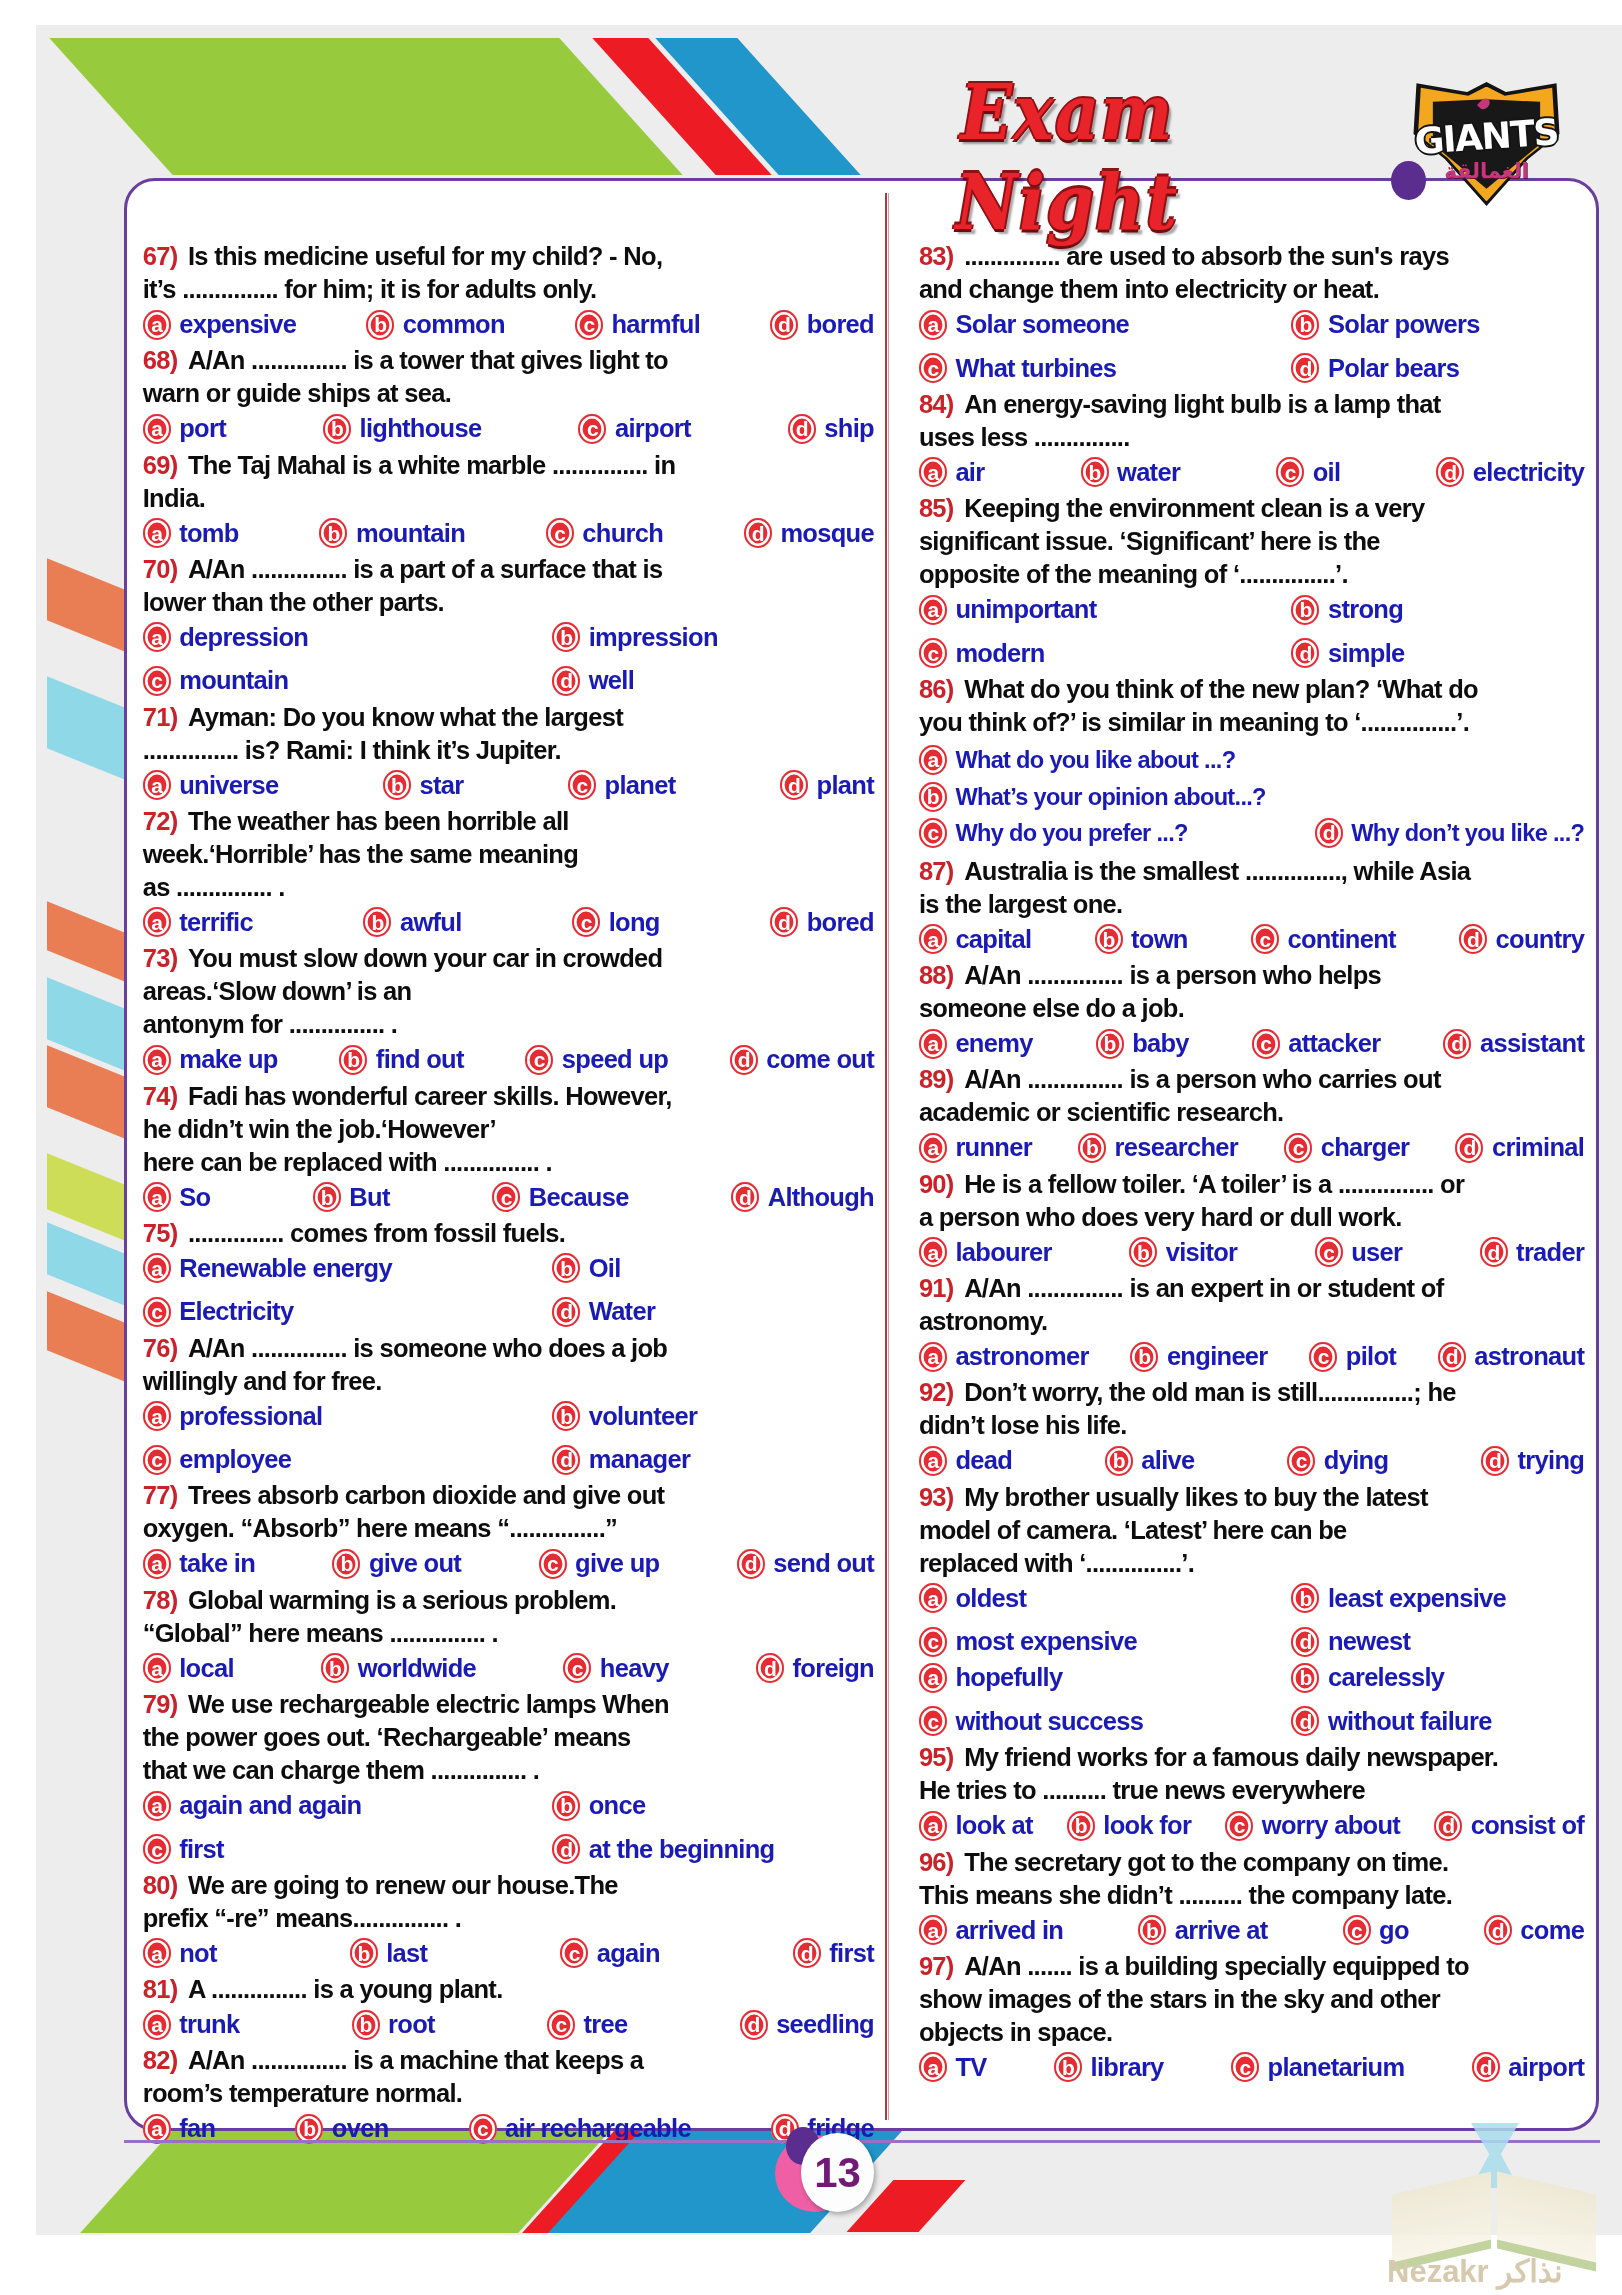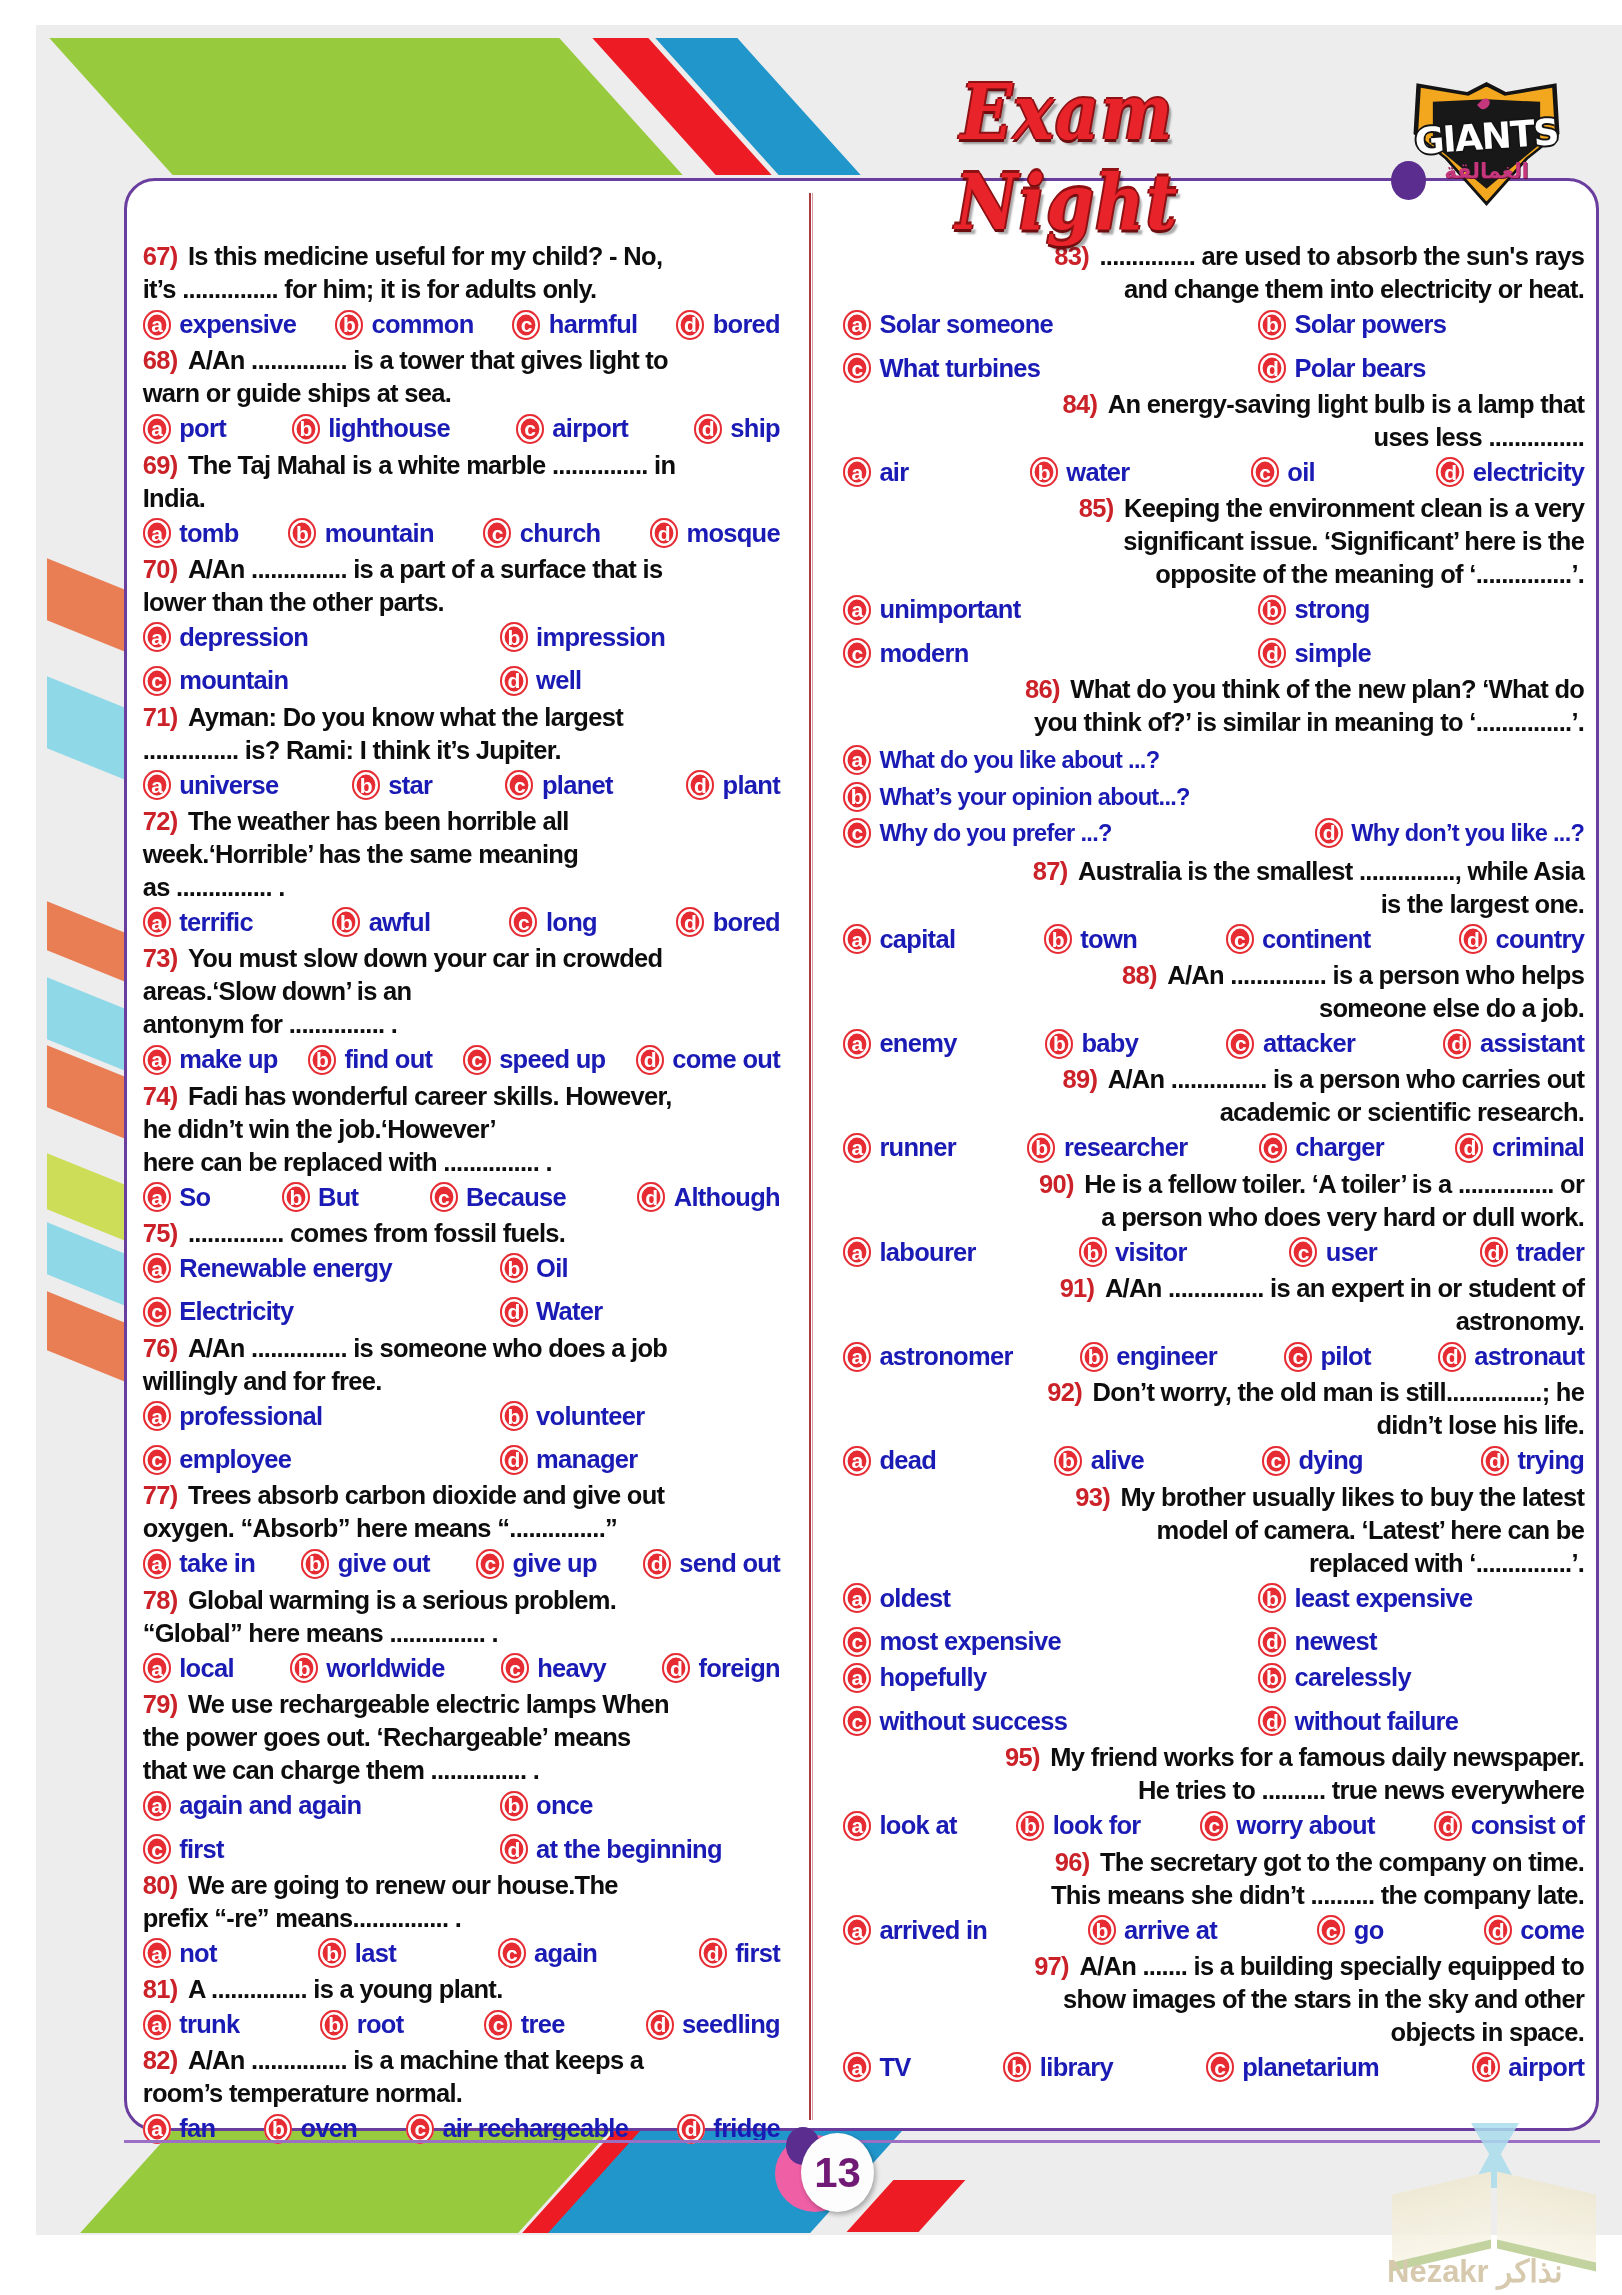--- a/index.html
+++ b/index.html
@@ -53,22 +53,22 @@
     text-shadow:0.7px 0.7px 0 #5e1038; }
   .giants .drop { position:absolute; left:68px; top:15.7px; width:9.2px; height:11.8px; border-radius:50% 50% 50% 0; background:#c5367c; transform:rotate(45deg); }
 
   
   .panel {
     position:absolute; left:124px; top:178px; width:1469px; height:1947px; z-index:2;
     background:#fff; border:3.3px solid #6a3e9e; border-radius:31px;
     display:flex; align-items:stretch; box-sizing:content-box;
   }
   .col { box-sizing:border-box; padding-top:59px; }
-  .col-left  { width:682px; padding-left:15.7px; padding-right:29px; }
-  .col-right { flex:1; padding-left:30px; padding-right:11.8px;text-align:right; }
+  .col-left  { width:758px; padding-left:15.7px; padding-right:11px; }
+  .col-right { flex:1; padding-left:30px; padding-right:11.8px; }
   .divider { width:3.9px; margin:11.8px 0 7.9px 0;
     background:linear-gradient(to right,#a93a42 0 2px, #ffffff 2px 2.6px, #d99ba0 2.6px 3.9px); }
   .footer-line { position:absolute; left:124px; top:2140px; width:1476px; height:2.6px; background:#9b6fc4; z-index:3; }
 
   
   .q { font-size:25.5px; line-height:33px; letter-spacing:-0.7px; margin:0; }
   .qnum { color:#cb2128; margin-right:10.5px; }
   .qtext { color:#0d0d0d; white-space:pre-wrap; }
   .opts { margin:2px 0 3.3px 0; }
   .opts-inline { display:flex; justify-content:space-between; align-items:center; }

